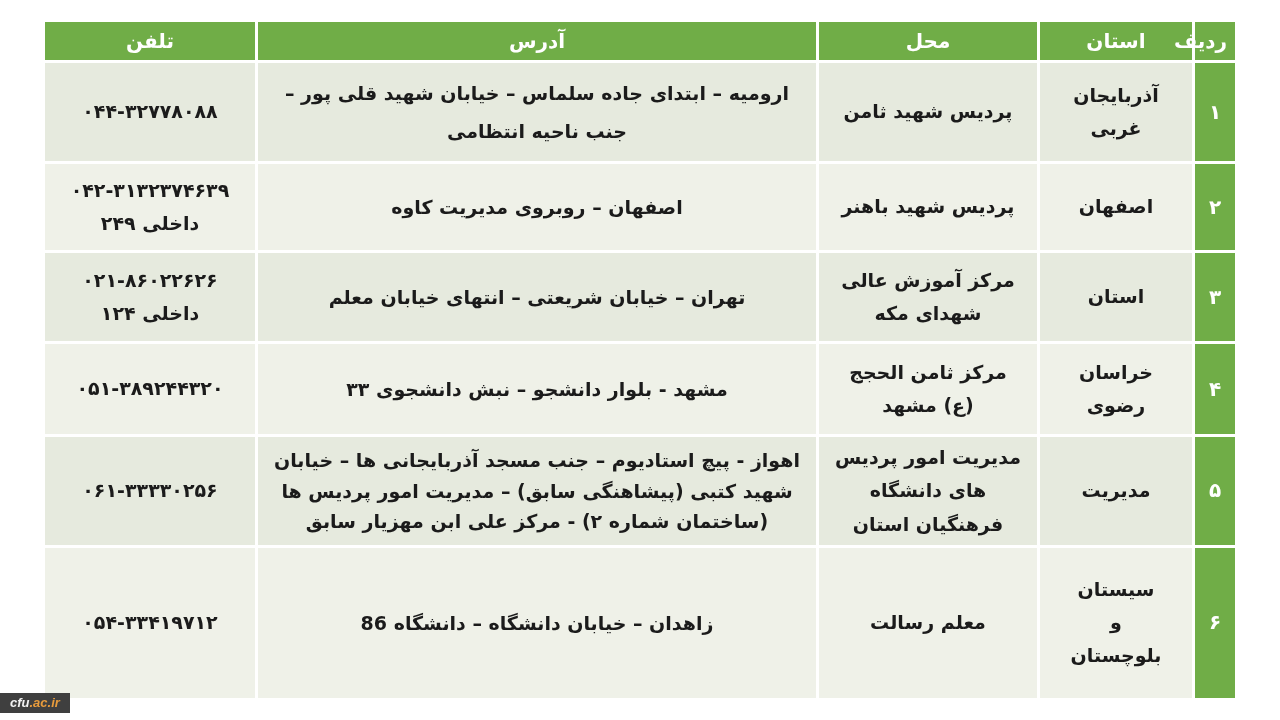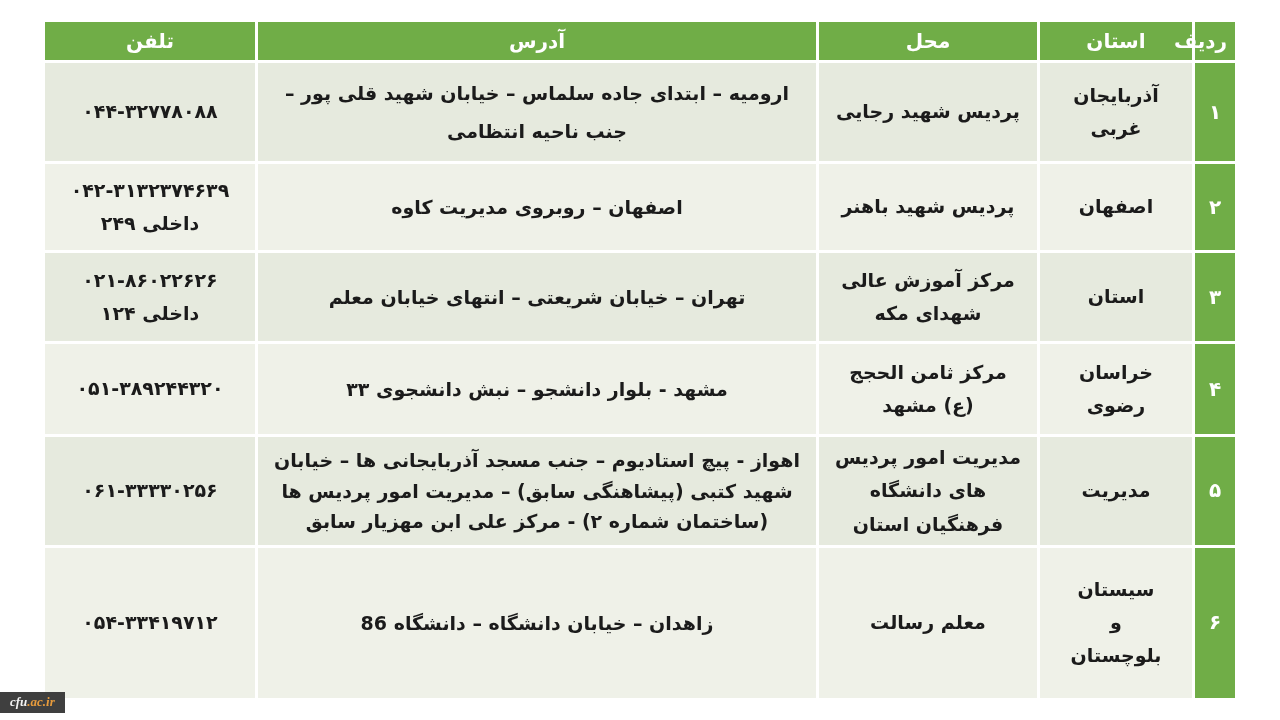--- a/index.html
+++ b/index.html
@@ -53,21 +53,21 @@
   tr.r3{height:88px;}
   tr.r4{height:90px;}
   tr.r5{height:96px;}
   tr.r6{height:150px;}
   td.addr{line-height:2.0;}
   td.addr.tight{line-height:1.6;}
   .logo{
     position:absolute;left:0;bottom:7px;
     background:var(--logo-bg);
     padding:2px 10px 3px 10px;
-    font-family:Liberation Serif, serif;
+    font-family:Liberation Sans, sans-serif;
     font-style:italic;font-weight:bold;font-size:13px;
     direction:ltr;
   }
   .logo .pre{color:#f2f2f2;}
   .logo .suf{color:var(--logo-orange);}
 </style>
 </head>
 <body>
 
 <div class="page">
@@ -87,21 +87,21 @@
         <th>محل</th>
         <th>آدرس</th>
         <th>تلفن</th>
       </tr>
     </thead>
     <tbody>
       <tr class="band-a r1">
         <td class="num">۱</td>
         <td>آذربایجان
 غربی</td>
-        <td>پردیس شهید رجایی</td>
+        <td>پردیس شهید ثامن</td>
         <td class="addr">ارومیه – ابتدای جاده سلماس – خیابان شهید قلی پور – جنب ناحیه انتظامی</td>
         <td>۰۴۴-۳۲۷۷۸۰۸۸</td>
       </tr>
       <tr class="band-b r2">
         <td class="num">۲</td>
         <td>اصفهان</td>
         <td>پردیس شهید باهنر</td>
         <td class="addr">اصفهان – روبروی مدیریت کاوه</td>
         <td>۰۴۲-۳۱۳۲۳۷۴۶۳۹
 داخلی ۲۴۹</td>

